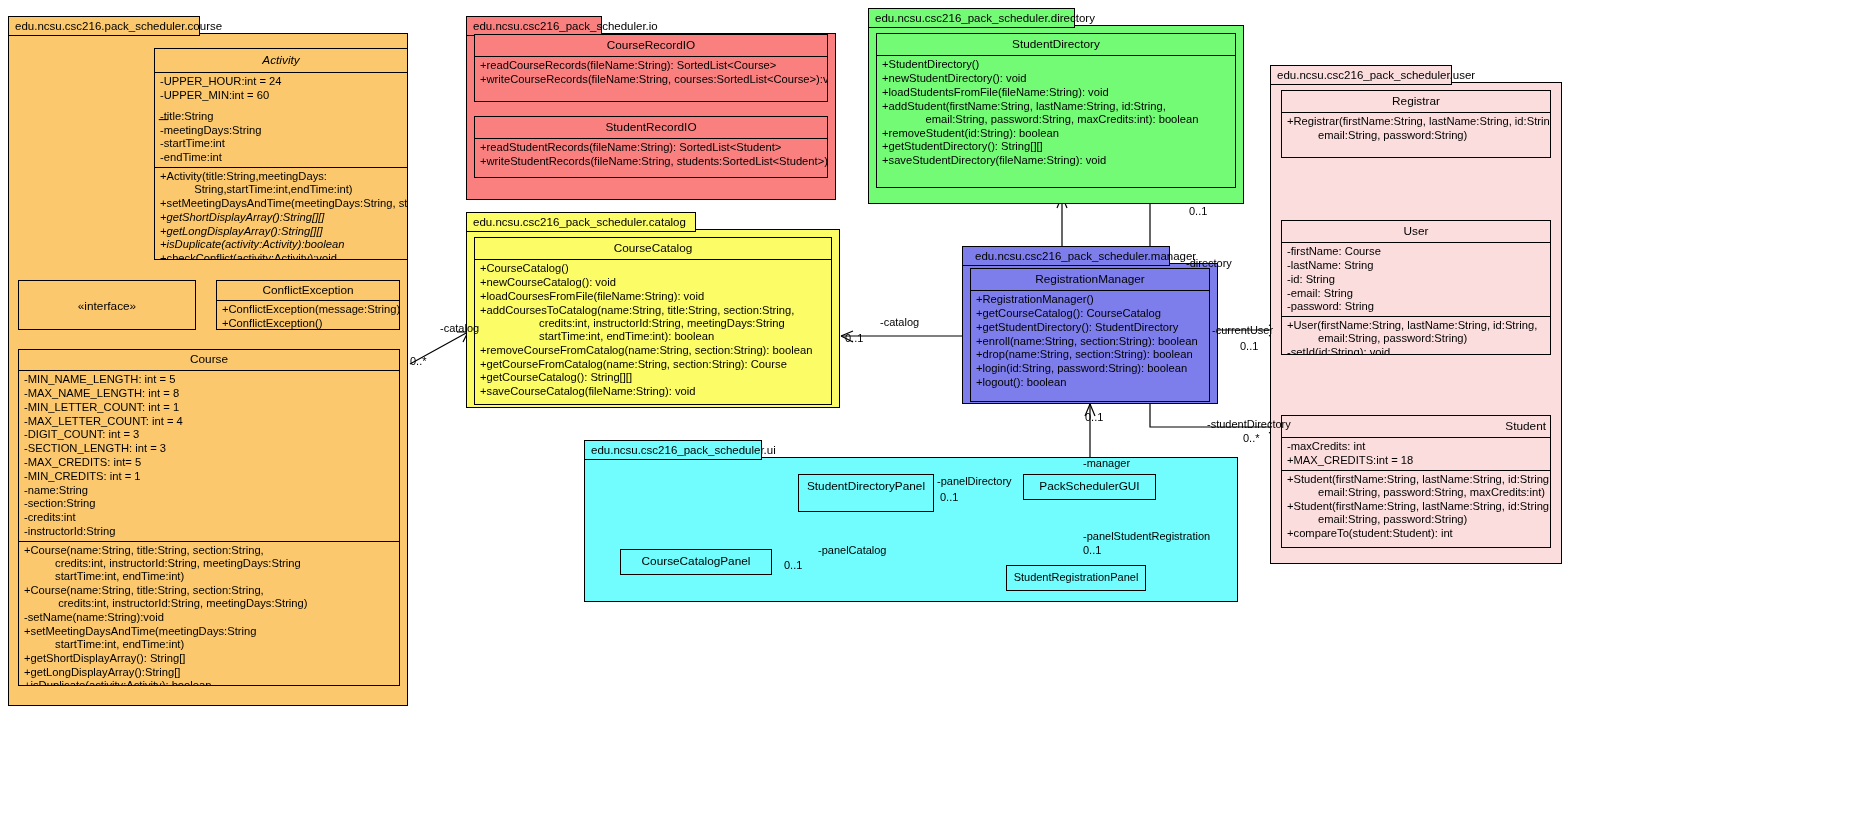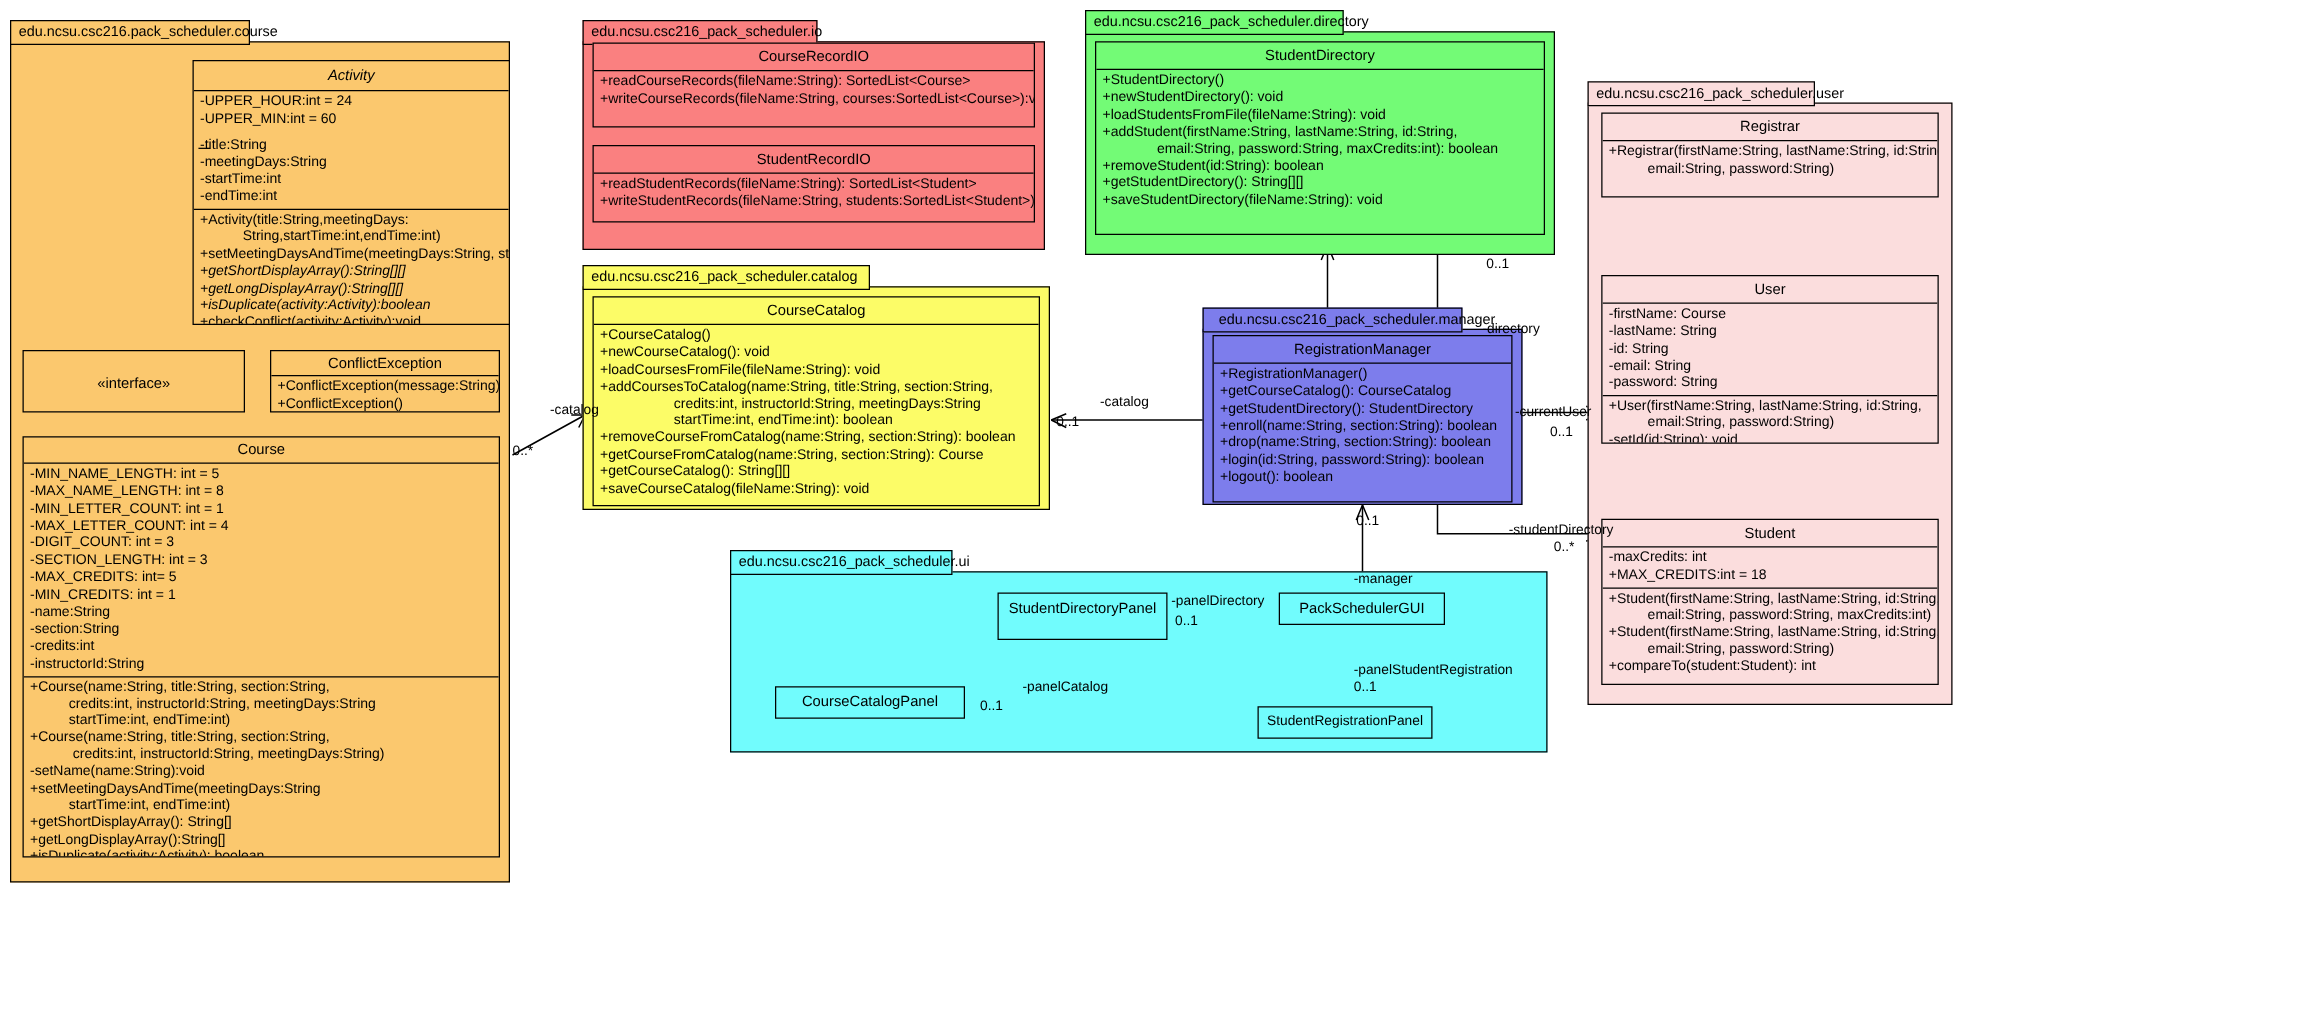--- a/index.html
+++ b/index.html
@@ -230,21 +230,21 @@
       <div class="row rowwrap">+setMeetingDaysAndTime(meetingDays:String
           startTime:int, endTime:int)</div>
       <div class="row">+getShortDisplayArray(): String[]</div>
       <div class="row">+getLongDisplayArray():String[]</div>
       <div class="row">+isDuplicate(activity:Activity): boolean</div>
 
     </div>
   </div>
 
   <div class="pkg" style="left:466px; top:16px;">
-    <div class="pkg-tab" style="background:#FA8080; width:188px;">edu.ncsu.csc216_pack_scheduler.io</div>
+    <div class="pkg-tab" style="background:#FA8080; width:136px;">edu.ncsu.csc216_pack_scheduler.io</div>
     <div class="pkg-body" style="background:#FA8080; left:0; top:17px; width:370px; height:167px;"></div>
   </div>
 
   <div class="cls" style="background:#FA8080; left:474px; top:34px; width:354px; height:68px;">
     <div class="cls-name" style="padding:3px 4px 3px 4px;">CourseRecordIO</div>
     <div class="sect">
       <div class="row"><span class="u">+readCourseRecords(fileName:String): SortedList&lt;Course&gt;</span></div>
       <div class="row"><span class="u">+writeCourseRecords(fileName:String, courses:SortedList&lt;Course&gt;):void</span></div>
     </div>
   </div>
@@ -359,21 +359,21 @@
       <div class="row">-password: String</div>
     </div>
     <div class="sect">
       <div class="row rowwrap">+User(firstName:String, lastName:String, id:String,
           email:String, password:String)</div>
       <div class="row">-setId(id:String): void</div>
     </div>
   </div>
 
   <div class="cls" style="background:#FBDDDD; left:1281px; top:415px; width:270px; height:133px;">
-    <div class="cls-name" style="padding:3px 4px 3px 4px;">Student</div>
+    <div class="cls-name" style="padding:3px 4px 3px 4px;text-align:right;">Student</div>
     <div class="sect">
       <div class="row">-maxCredits: int</div>
       <div class="row"><span class="u">+MAX_CREDITS:int = 18</span></div>
     </div>
     <div class="sect">
       <div class="row rowwrap">+Student(firstName:String, lastName:String, id:String,
           email:String, password:String, maxCredits:int)</div>
       <div class="row rowwrap">+Student(firstName:String, lastName:String, id:String,
           email:String, password:String)</div>
       <div class="row">+compareTo(student:Student): int</div>

